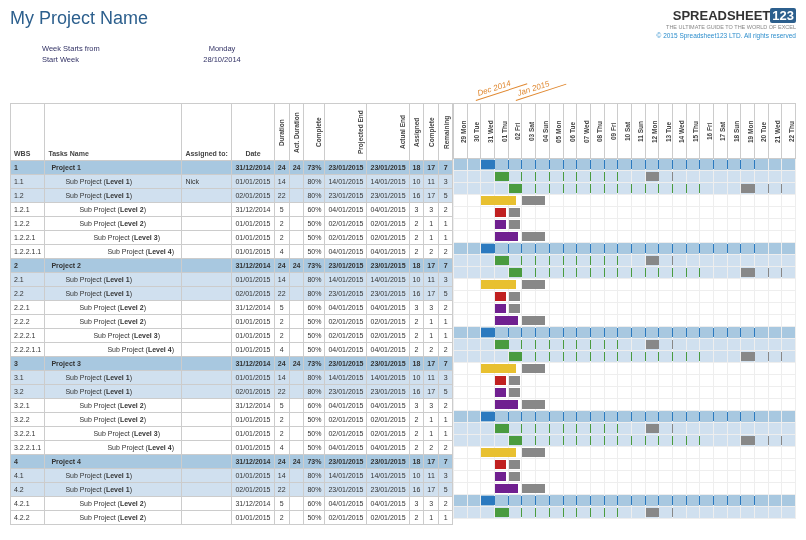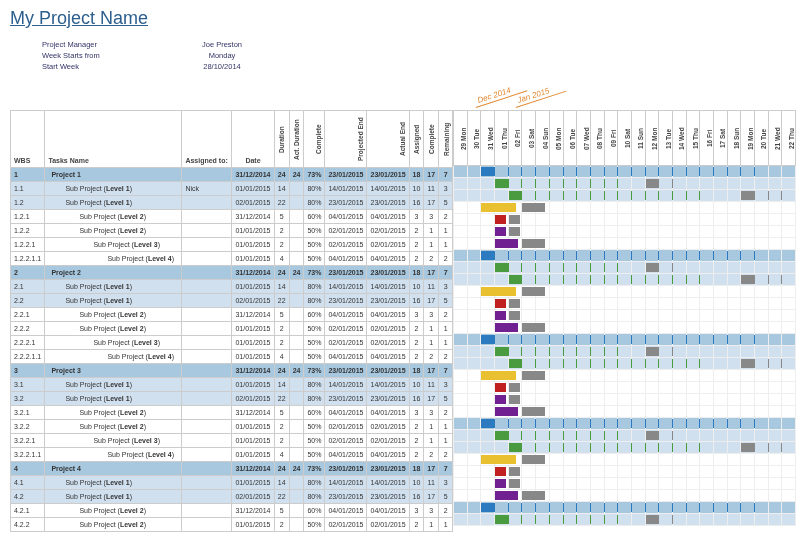--- a/index.html
+++ b/index.html
@@ -16,21 +16,20 @@
     display: flex;
     justify-content: space-between;
     align-items: flex-start;
     margin-bottom: 4px;
   }
   h1 {
     color: #2c5f8d;
     font-size: 18px;
     font-weight: normal;
     margin: 0 0 6px 0;
-    text-decoration: underline;
   }
   .logo-block { text-align: right; font-size: 6.5px; }
   .logo-block .logo { font-size: 13px; font-weight: bold; color: #333; letter-spacing: 0; }
   .logo-block .logo .num { background:#2c5f8d; color:#fff; padding:0 2px; border-radius:2px;}
   .logo-block .sub { color:#888; font-size:5.5px; margin-top:1px;}
   .logo-block .copy { color:#2c8dcc; margin-top:2px;}
   .meta { margin-left: 32px; margin-bottom: 14px; }
   .meta-row { display: flex; font-size: 7.5px; color:#336; padding:1px 0;}
   .meta-row .ml { width: 120px; }
   .meta-row .mv { width: 120px; text-align:center; }
@@ -65,27 +64,28 @@
   .gantt-cell {
     border:0.5px solid #eee; padding:0; width:11px; height:11px; position:relative;
   }
   .gantt-bar { position:absolute; top:1px; height:9px; }
 </style>
 </head>
 <body>
 
 <div class="header-row">
   <h1>My Project Name</h1>
+  <div class="logo-block">
+    <div class="logo"><span>SPREADSHEET</span><span class="num">123</span></div>
+    <div class="sub">THE ULTIMATE GUIDE TO THE WORLD OF EXCEL</div>
+    <div class="copy">© 2015 Spreadsheet123 LTD. All rights reserved</div>
+  </div>
 </div>
 
 <div class="meta" id="meta-block">
-    <div class="meta-row">
-      <div class="ml">Project Manager</div>
-      <div class="mv">Joe Preston</div>
-    </div>
     <div class="meta-row">
       <div class="ml">Week Starts from</div>
       <div class="mv">Monday</div>
     </div>
     <div class="meta-row">
       <div class="ml">Start Week</div>
       <div class="mv">28/10/2014</div>
     </div>
   </div>
 

